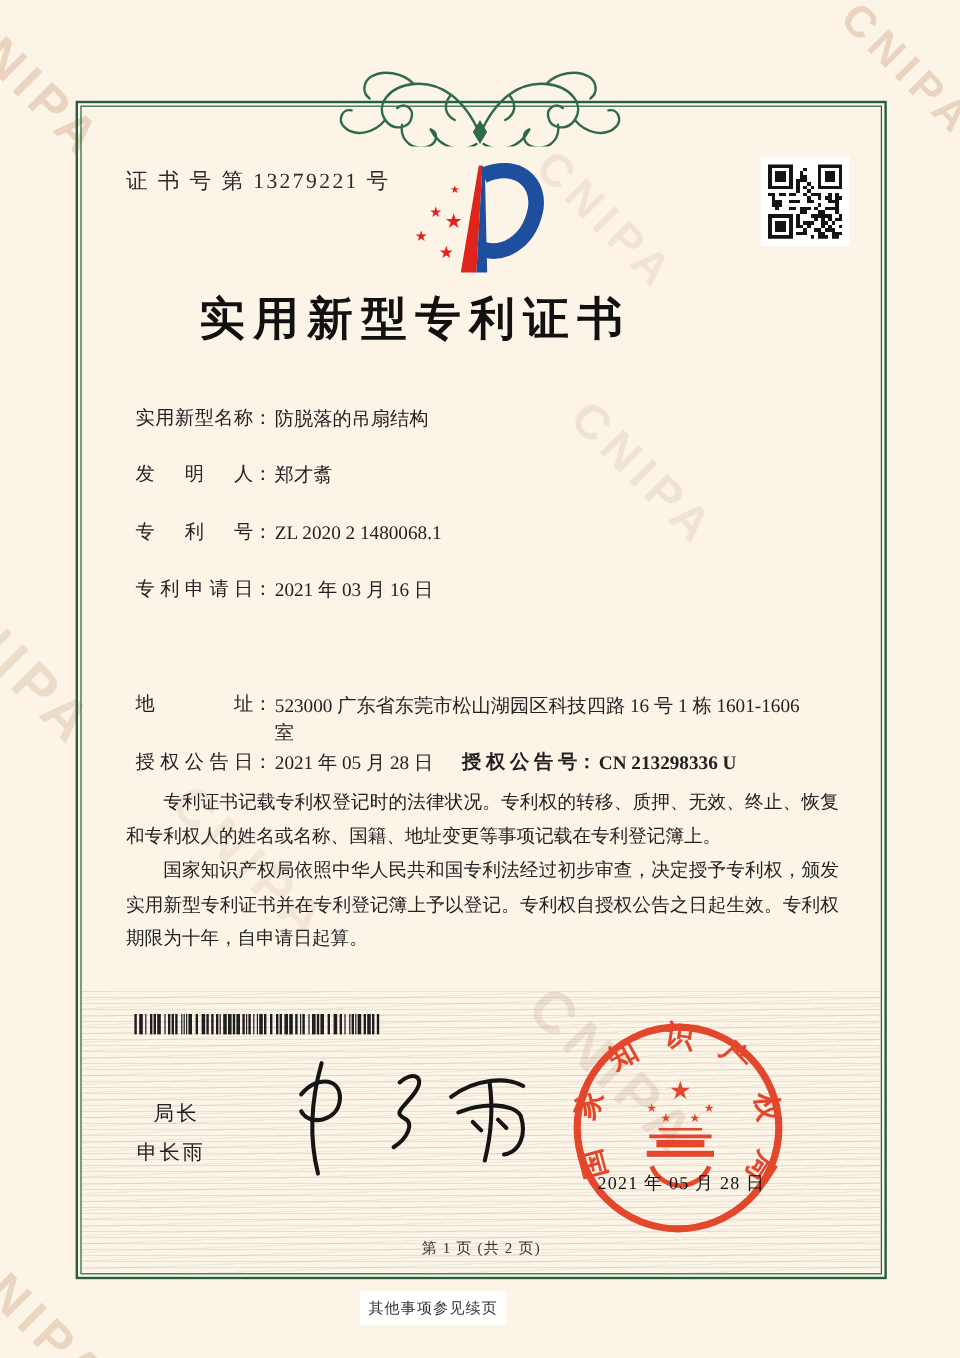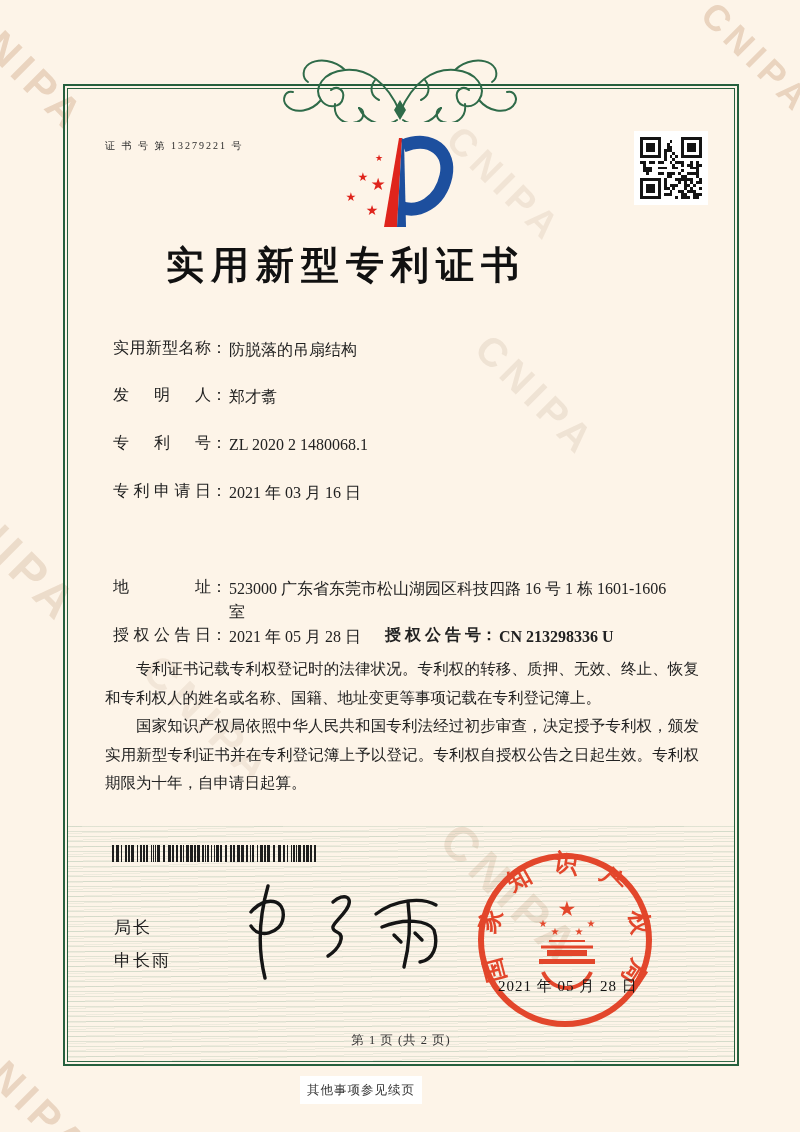--- a/index.html
+++ b/index.html
@@ -26,21 +26,21 @@
   .frame::after{content:"";position:absolute;inset:2px;border:1px solid #26603e;}
 
   .waves{position:absolute;left:68px;top:826px;width:666px;height:236px;
          background:
            repeating-linear-gradient(to bottom, rgba(110,155,125,0.20) 0 1px, transparent 1px 5px),
            repeating-linear-gradient(178deg, rgba(110,155,125,0.10) 0 1px, transparent 1px 7px);
          pointer-events:none;}
 
   .ornament{position:absolute;left:275px;top:52px;width:250px;height:70px;}
 
-  .cert-no{position:absolute;left:105px;top:139px;font-size:10px;letter-spacing:2px;color:#2a2a2a;text-align:center;}
+  .cert-no{position:absolute;left:105px;top:139px;font-size:18px;letter-spacing:2px;color:#2a2a2a;text-align:center;}
 
   .qr-box{position:absolute;left:634px;top:131px;width:74px;height:74px;background:#fff;}
   .qr-box svg{position:absolute;left:6px;top:6px;width:62px;height:62px;}
 
   .logo{position:absolute;left:330px;top:124px;width:140px;height:110px;}
 
   .title{position:absolute;left:0;top:240px;width:692px;text-align:center;
          font-size:38px;font-weight:bold;letter-spacing:7px;color:#111;}
 
   
@@ -53,21 +53,21 @@
   .gno{position:absolute;left:272px;top:0;font-weight:bold;}
   .gno .flabel{width:96px;}
 
   .paras{position:absolute;left:105px;top:655px;width:594px;font-size:15.5px;
          line-height:28.5px;text-align:justify;color:#222;}
   .paras p{margin:0;text-indent:2em;}
 
   .barcode{position:absolute;left:112px;top:845px;width:210px;height:17px;font-size:0;white-space:nowrap;}
   .barcode span{display:inline-block;height:100%;background:#1e1e1e;vertical-align:top;}
 
-  .official-title{position:absolute;left:114px;top:916px;font-size:17px;
+  .official-title{position:absolute;left:128px;top:916px;font-size:17px;
       font-family:Liberation Sans, sans-serif;color:#222;letter-spacing:2px;}
   .official-name{position:absolute;left:114px;top:949px;font-size:17px;
       font-family:"Liberation Sans","DejaVu Sans",sans-serif;color:#222;letter-spacing:2px;}
 
   .signature{position:absolute;left:238px;top:872px;width:210px;height:115px;}
 
   .seal{position:absolute;left:475px;top:850px;width:180px;height:180px;opacity:0.93;}
   .seal-date{position:absolute;left:498px;top:977px;width:160px;font-size:15px;
              letter-spacing:1px;color:#141414;z-index:5;}
 

